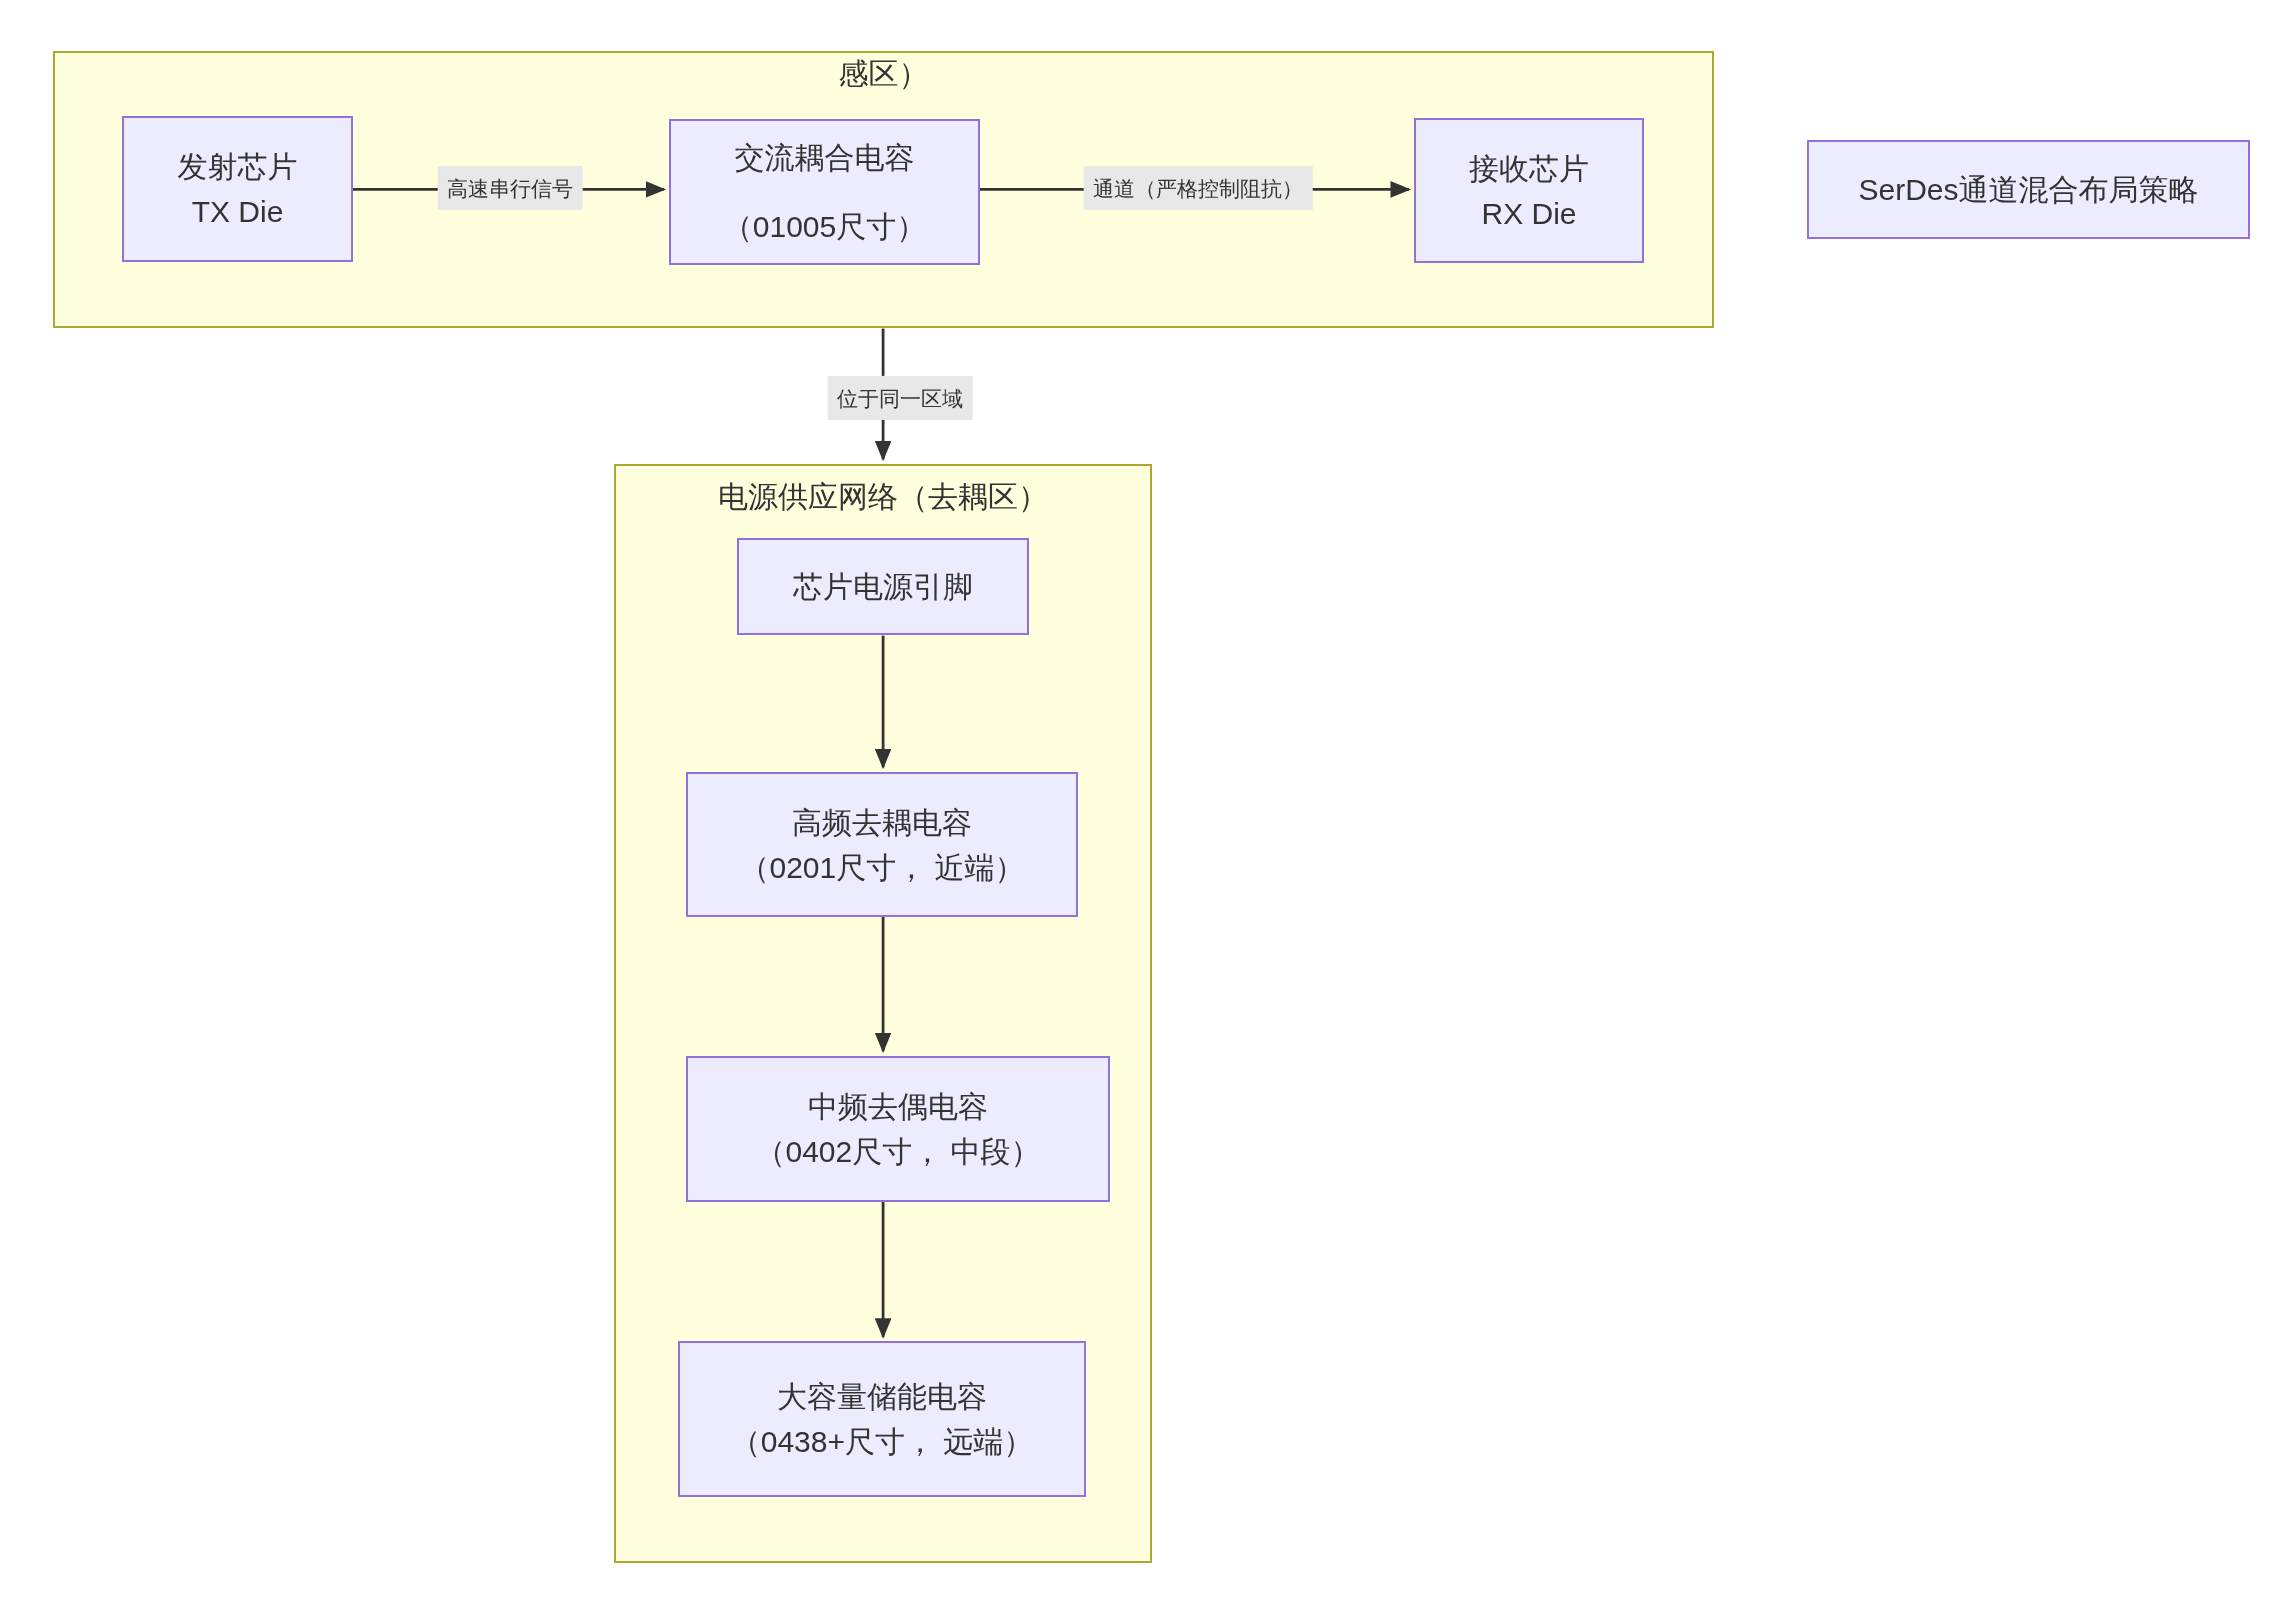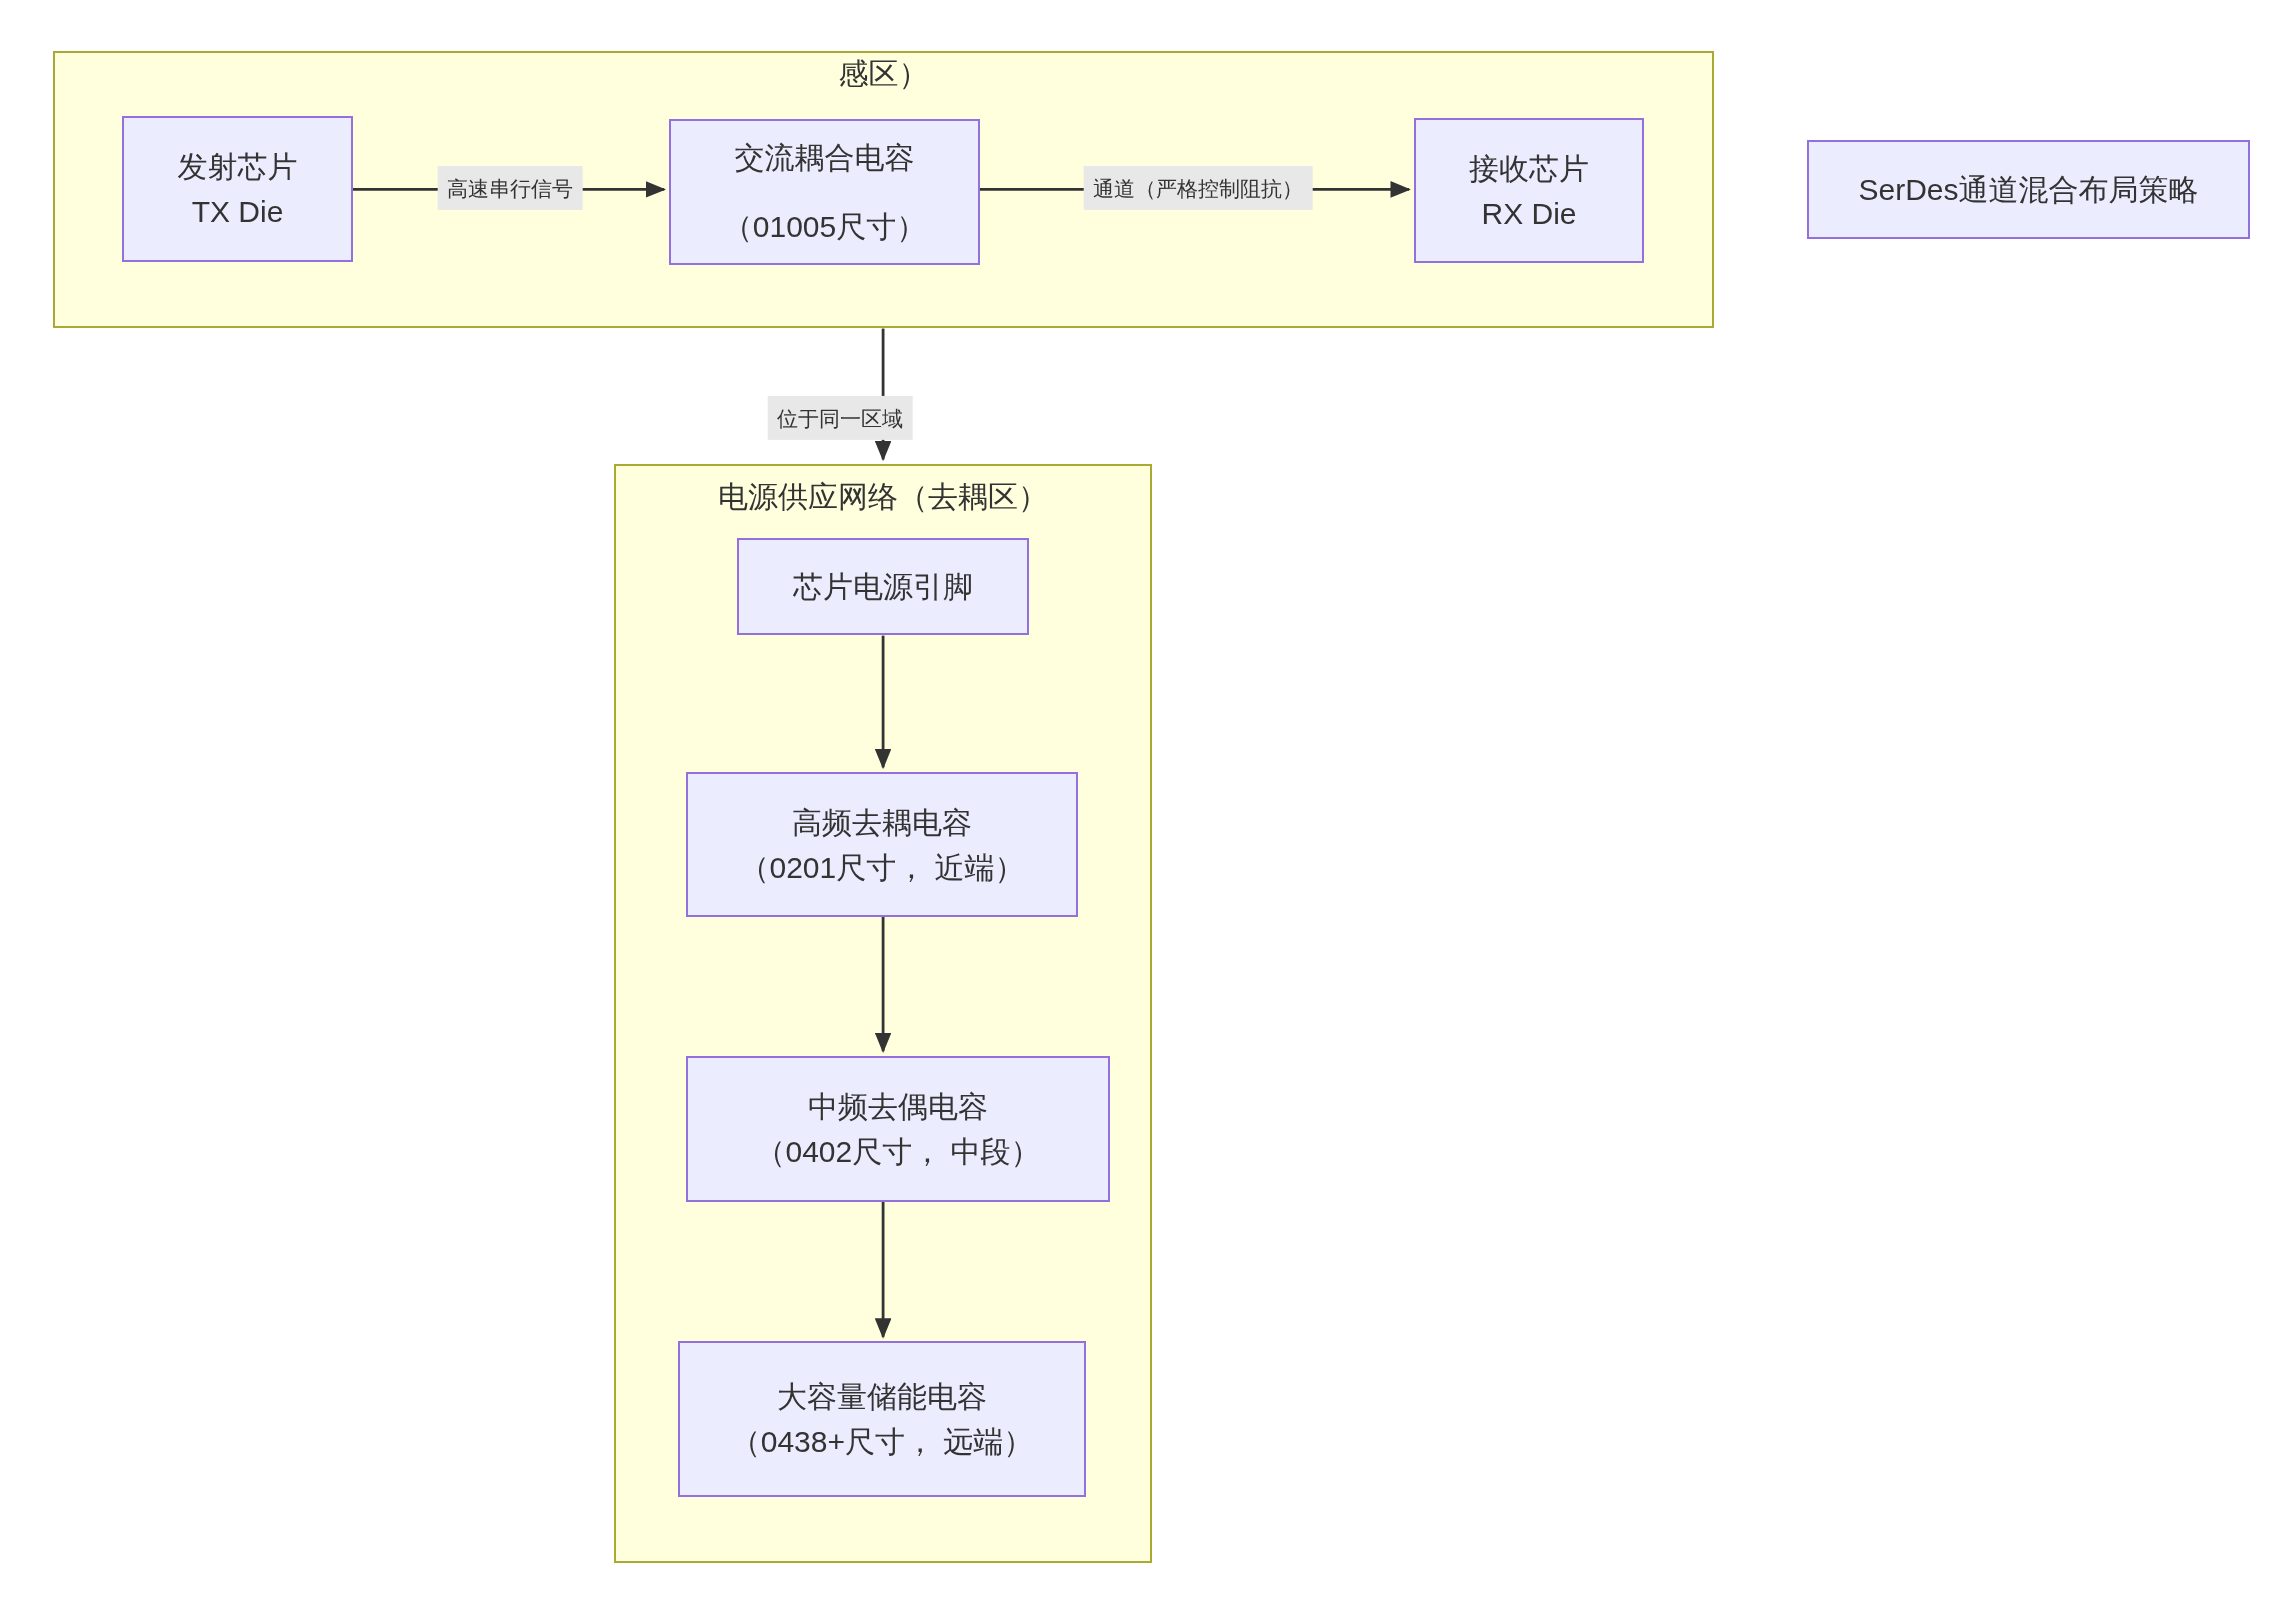--- a/index.html
+++ b/index.html
@@ -127,16 +127,16 @@
     <div>（0402尺寸， 中段）</div>
   </div>
 
   <div class="node" style="left:678px;top:1341px;width:408px;height:156px;">
     <div>大容量储能电容</div>
     <div>（0438+尺寸， 远端）</div>
   </div>
 
   <div class="edge-label" style="left:510px;top:188px;">高速串行信号</div>
   <div class="edge-label" style="left:1198px;top:188px;">通道（严格控制阻抗）</div>
-  <div class="edge-label" style="left:840px;top:398px;margin-top:20px;">位于同一区域</div>
+  <div class="edge-label" style="left:900px;top:398px;">位于同一区域</div>
 
 </div>
 
 
 </body></html>

